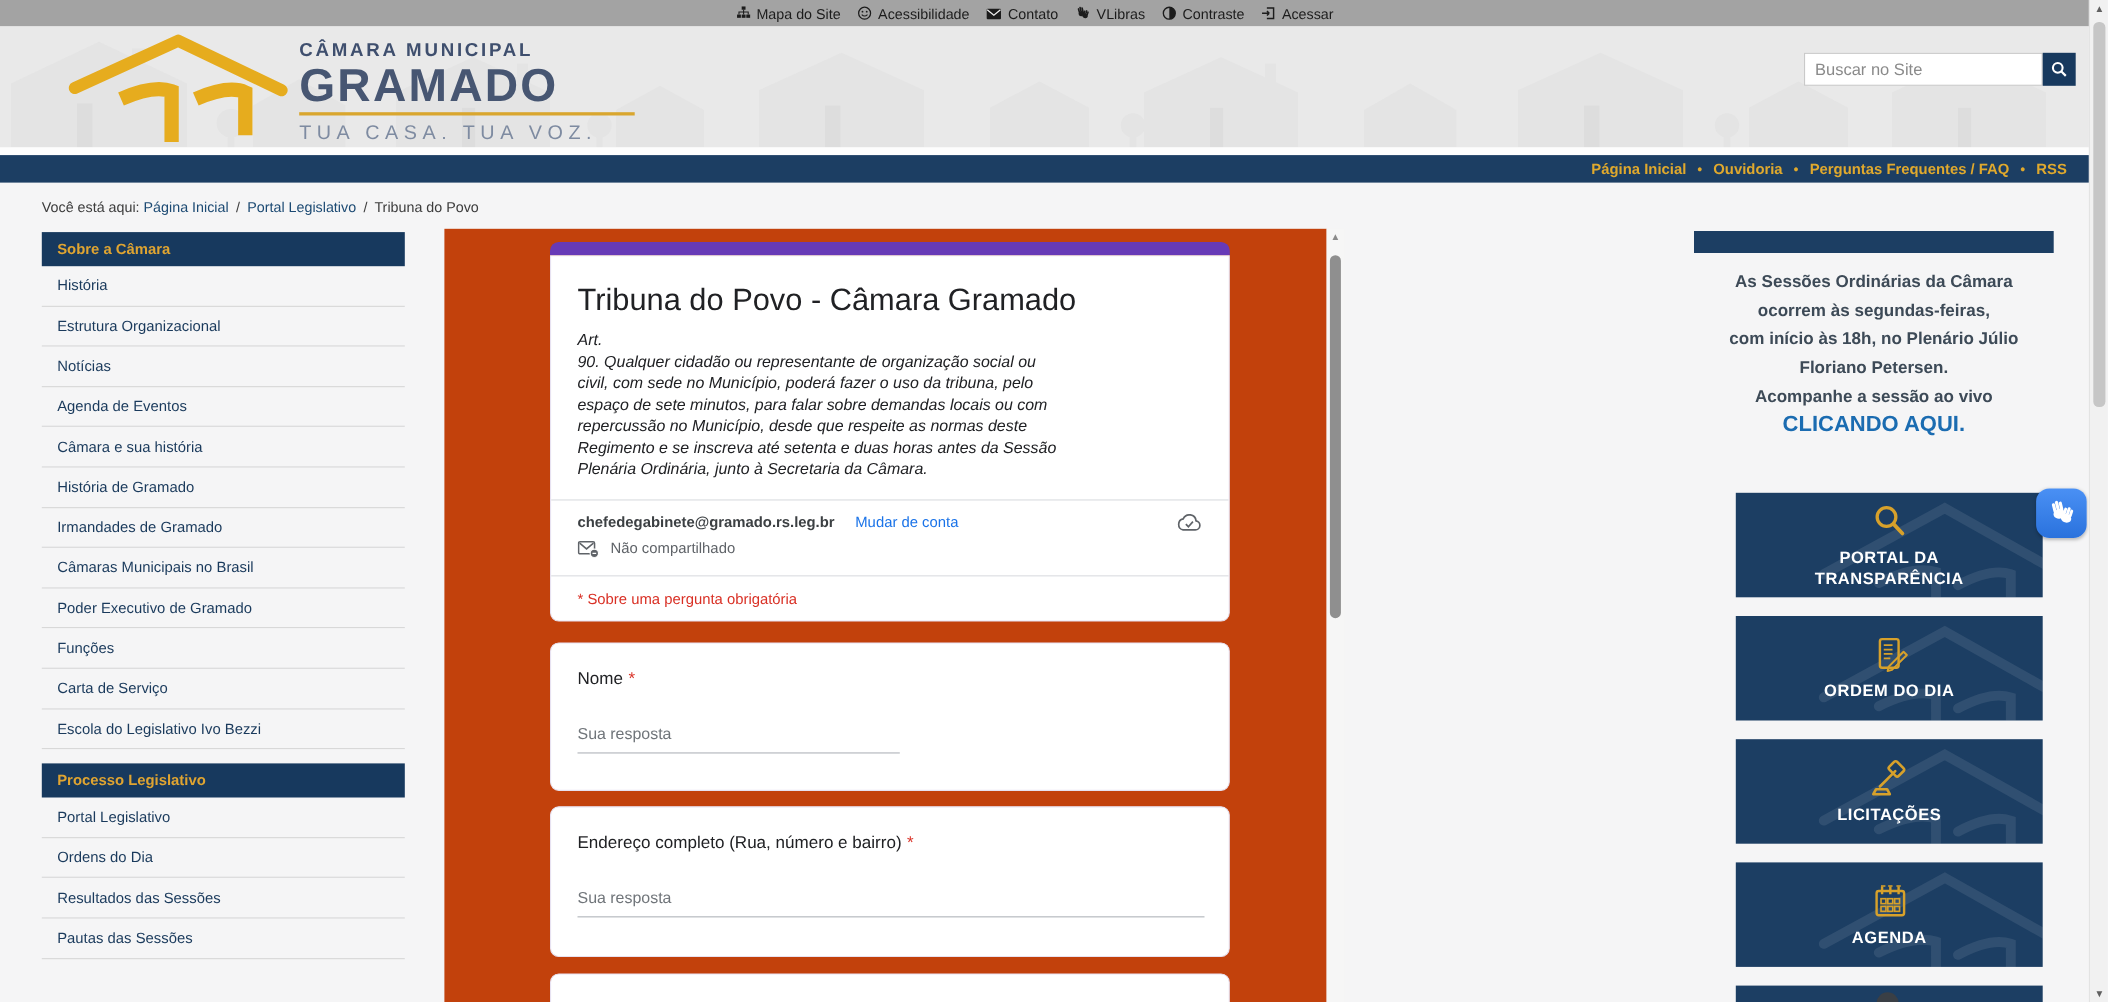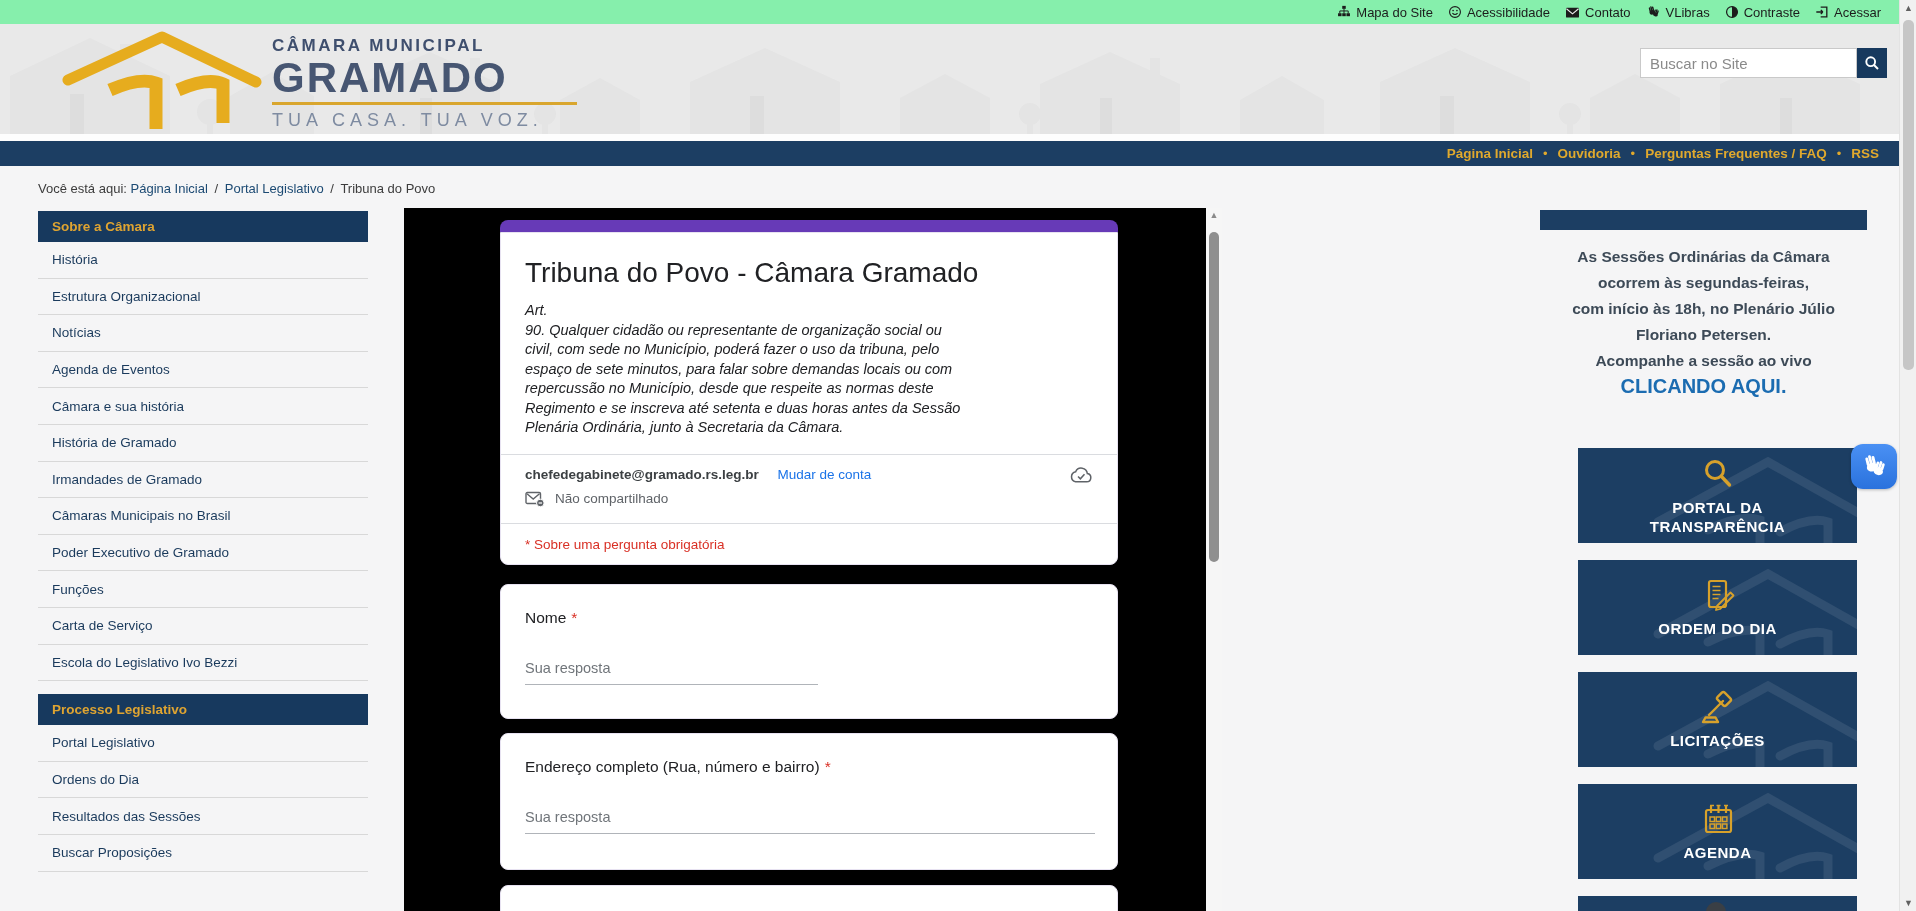--- a/index.html
+++ b/index.html
@@ -1,21 +1,21 @@
 <!DOCTYPE html>
 <html><head>
 <meta charset="utf-8">
 <style>
   * { margin:0; padding:0; box-sizing:border-box; }
   html,body { width:1916px; height:911px; overflow:hidden;
     font-family:"Liberation Sans","DejaVu Sans",sans-serif; background:#f5f5f6; }
 
   
-  .topbar { position:absolute; left:0; top:0; width:1899px; height:24px; background:#86efac;
-    display:flex; align-items:center; justify-content:flex-end; gap:15px; padding-right:18px; }
+  .topbar { position:absolute; left:0; top:0; width:1899px; height:24px; background:#a3a3a3;
+    display:flex; align-items:center; justify-content:center; gap:15px; padding-right:18px; }
   .tb-link { display:inline-flex; align-items:center; gap:5px; font-size:13px; color:#1c1c1c; cursor:pointer; }
   .tb-link svg { display:block; }
 
   
   .header { position:absolute; left:0; top:24px; width:1899px; height:110px; background:#e9e9e9; overflow:hidden; }
   .header .skyline { position:absolute; left:0; top:0; }
   .logo { position:absolute; left:62px; top:4px; width:560px; height:104px; cursor:pointer; }
   .brand { position:absolute; left:210px; top:8px; color:#46536f; }
   .brand-top { font-size:17px; font-weight:bold; letter-spacing:2.5px; color:#3f4f6e; }
   .brand-name { font-size:42px; font-weight:bold; letter-spacing:2px; line-height:44px; color:#475672; }
@@ -41,21 +41,21 @@
 
   
   .sidebar { position:absolute; left:38px; top:211px; width:330px; }
   .sb-head { height:31px; background:#17395e; color:#dfa431; font-weight:bold; font-size:13.5px;
     display:flex; align-items:center; padding-left:14px; cursor:pointer; }
   .sb-item { height:36.6px; display:flex; align-items:center; padding-left:14px; font-size:13.5px;
     color:#1a3a5c; border-bottom:1px solid #d8d8d8; cursor:pointer; background:transparent; }
   .sb-gap { height:13px; }
 
   
-  .formarea { position:absolute; left:404px; top:208px; width:802px; height:703px; background:#000000; }
+  .formarea { position:absolute; left:404px; top:208px; width:802px; height:703px; background:#c2410c; }
   .g-purple { position:absolute; left:96px; top:12px; width:618px; height:12px; background:#673ab7; border-radius:8px 8px 0 0; }
   .g-card { position:absolute; left:96px; width:618px; background:#fff; border:1px solid #e7e2f1; }
   .g-card1 { top:24px; height:333px; border-radius:0 0 8px 8px; padding:18px 24px 0; overflow:hidden; }
   .g-title { font-size:28px; color:#202124; margin-top:6px; }
   .g-desc { font-size:14.5px; line-height:19.5px; font-style:italic; color:#202124; margin-top:12px; white-space:pre-line; }
   .g-div { height:1px; background:#dadce0; margin:16px -24px 0; }
   .g-emailrow { position:relative; padding-top:12px; font-size:13.5px; }
   .g-email { font-weight:bold; color:#3c4043; }
   .g-switch { color:#1a73e8; margin-left:15px; cursor:pointer; }
   .g-cloud { position:absolute; right:0; top:10px; }
@@ -260,21 +260,21 @@
   <div class="sb-item">Câmaras Municipais no Brasil</div>
   <div class="sb-item">Poder Executivo de Gramado</div>
   <div class="sb-item">Funções</div>
   <div class="sb-item">Carta de Serviço</div>
   <div class="sb-item">Escola do Legislativo Ivo Bezzi</div>
   <div class="sb-gap"></div>
   <div class="sb-head">Processo Legislativo</div>
   <div class="sb-item">Portal Legislativo</div>
   <div class="sb-item">Ordens do Dia</div>
   <div class="sb-item">Resultados das Sessões</div>
-  <div class="sb-item">Buscar Proposições</div>
+  <div class="sb-item">Pautas das Sessões</div>
 </div>
 
 <div class="formarea">
   <div class="g-purple"></div>
 
   <div class="g-card g-card1">
     <div class="g-title">Tribuna do Povo - Câmara Gramado</div>
     <div class="g-desc">Art.
 90. Qualquer cidadão ou representante de organização social ou
 civil, com sede no Município, poderá fazer o uso da tribuna, pelo

